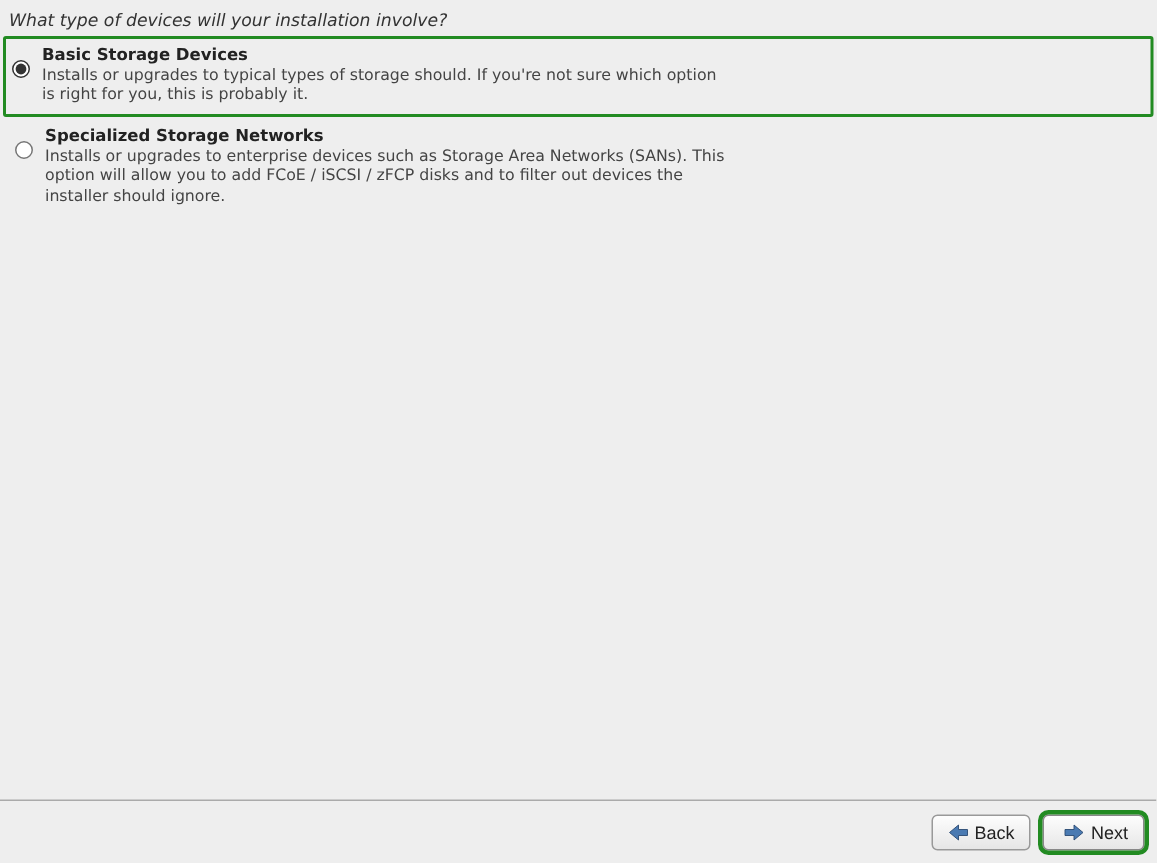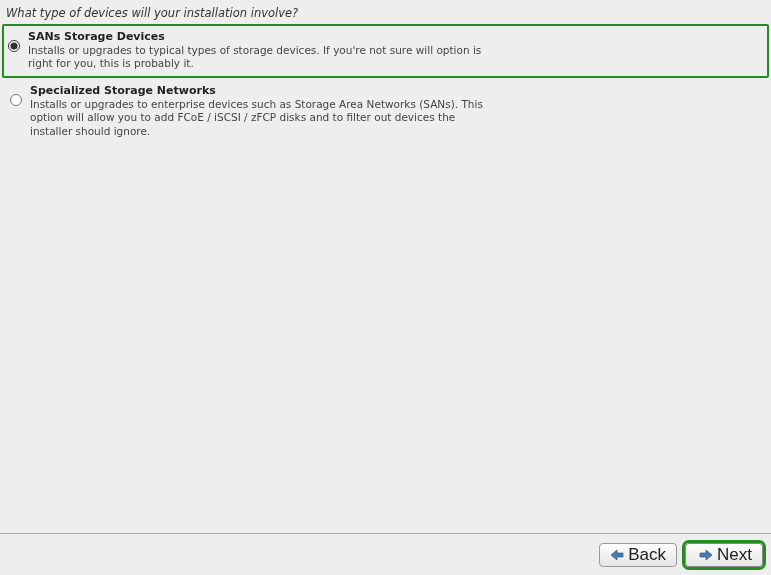--- a/index.html
+++ b/index.html
@@ -73,21 +73,21 @@
       gap: 8px;
     }
     .btn {
       display: inline-flex;
       align-items: center;
       gap: 4px;
       background: linear-gradient(to bottom, #fdfdfd, #e6e6e6);
       border: 1px solid #999;
       border-radius: 4px;
       padding: 4px 10px;
-      font-size: 17px;
+      font-size: 12px;
       color: #222;
       cursor: pointer;
       height: 24px;
     }
     .btn.highlighted {
       outline: 3px solid #228B22;
       outline-offset: 0px;
       border-color: #888;
       padding-left: 13px;
     }
@@ -98,22 +98,22 @@
     }
   </style>
 </head>
 <body>
 
 <div class="title">What type of devices will your installation involve?</div>
 
 <div class="option selected">
   <input type="radio" name="storage" class="radio" checked="" style="">
   <div class="option-content">
-    <div class="option-title">SANs Storage Devices</div>
-    <div class="option-desc">Installs or upgrades to typical types of storage devices.  If you're not sure will option is right for you, this is probably it.</div>
+    <div class="option-title">Basic Storage Devices</div>
+    <div class="option-desc">Installs or upgrades to typical types of storage should.  If you're not sure which option is right for you, this is probably it.</div>
   </div>
 </div>
 
 <div class="option">
   <input type="radio" name="storage" class="radio" style="">
   <div class="option-content">
     <div class="option-title">Specialized Storage Networks</div>
     <div class="option-desc">Installs or upgrades to enterprise devices such as Storage Area Networks (SANs). This option will allow you to add FCoE / iSCSI / zFCP disks and to filter out devices the installer should ignore.</div>
   </div>
 </div>

